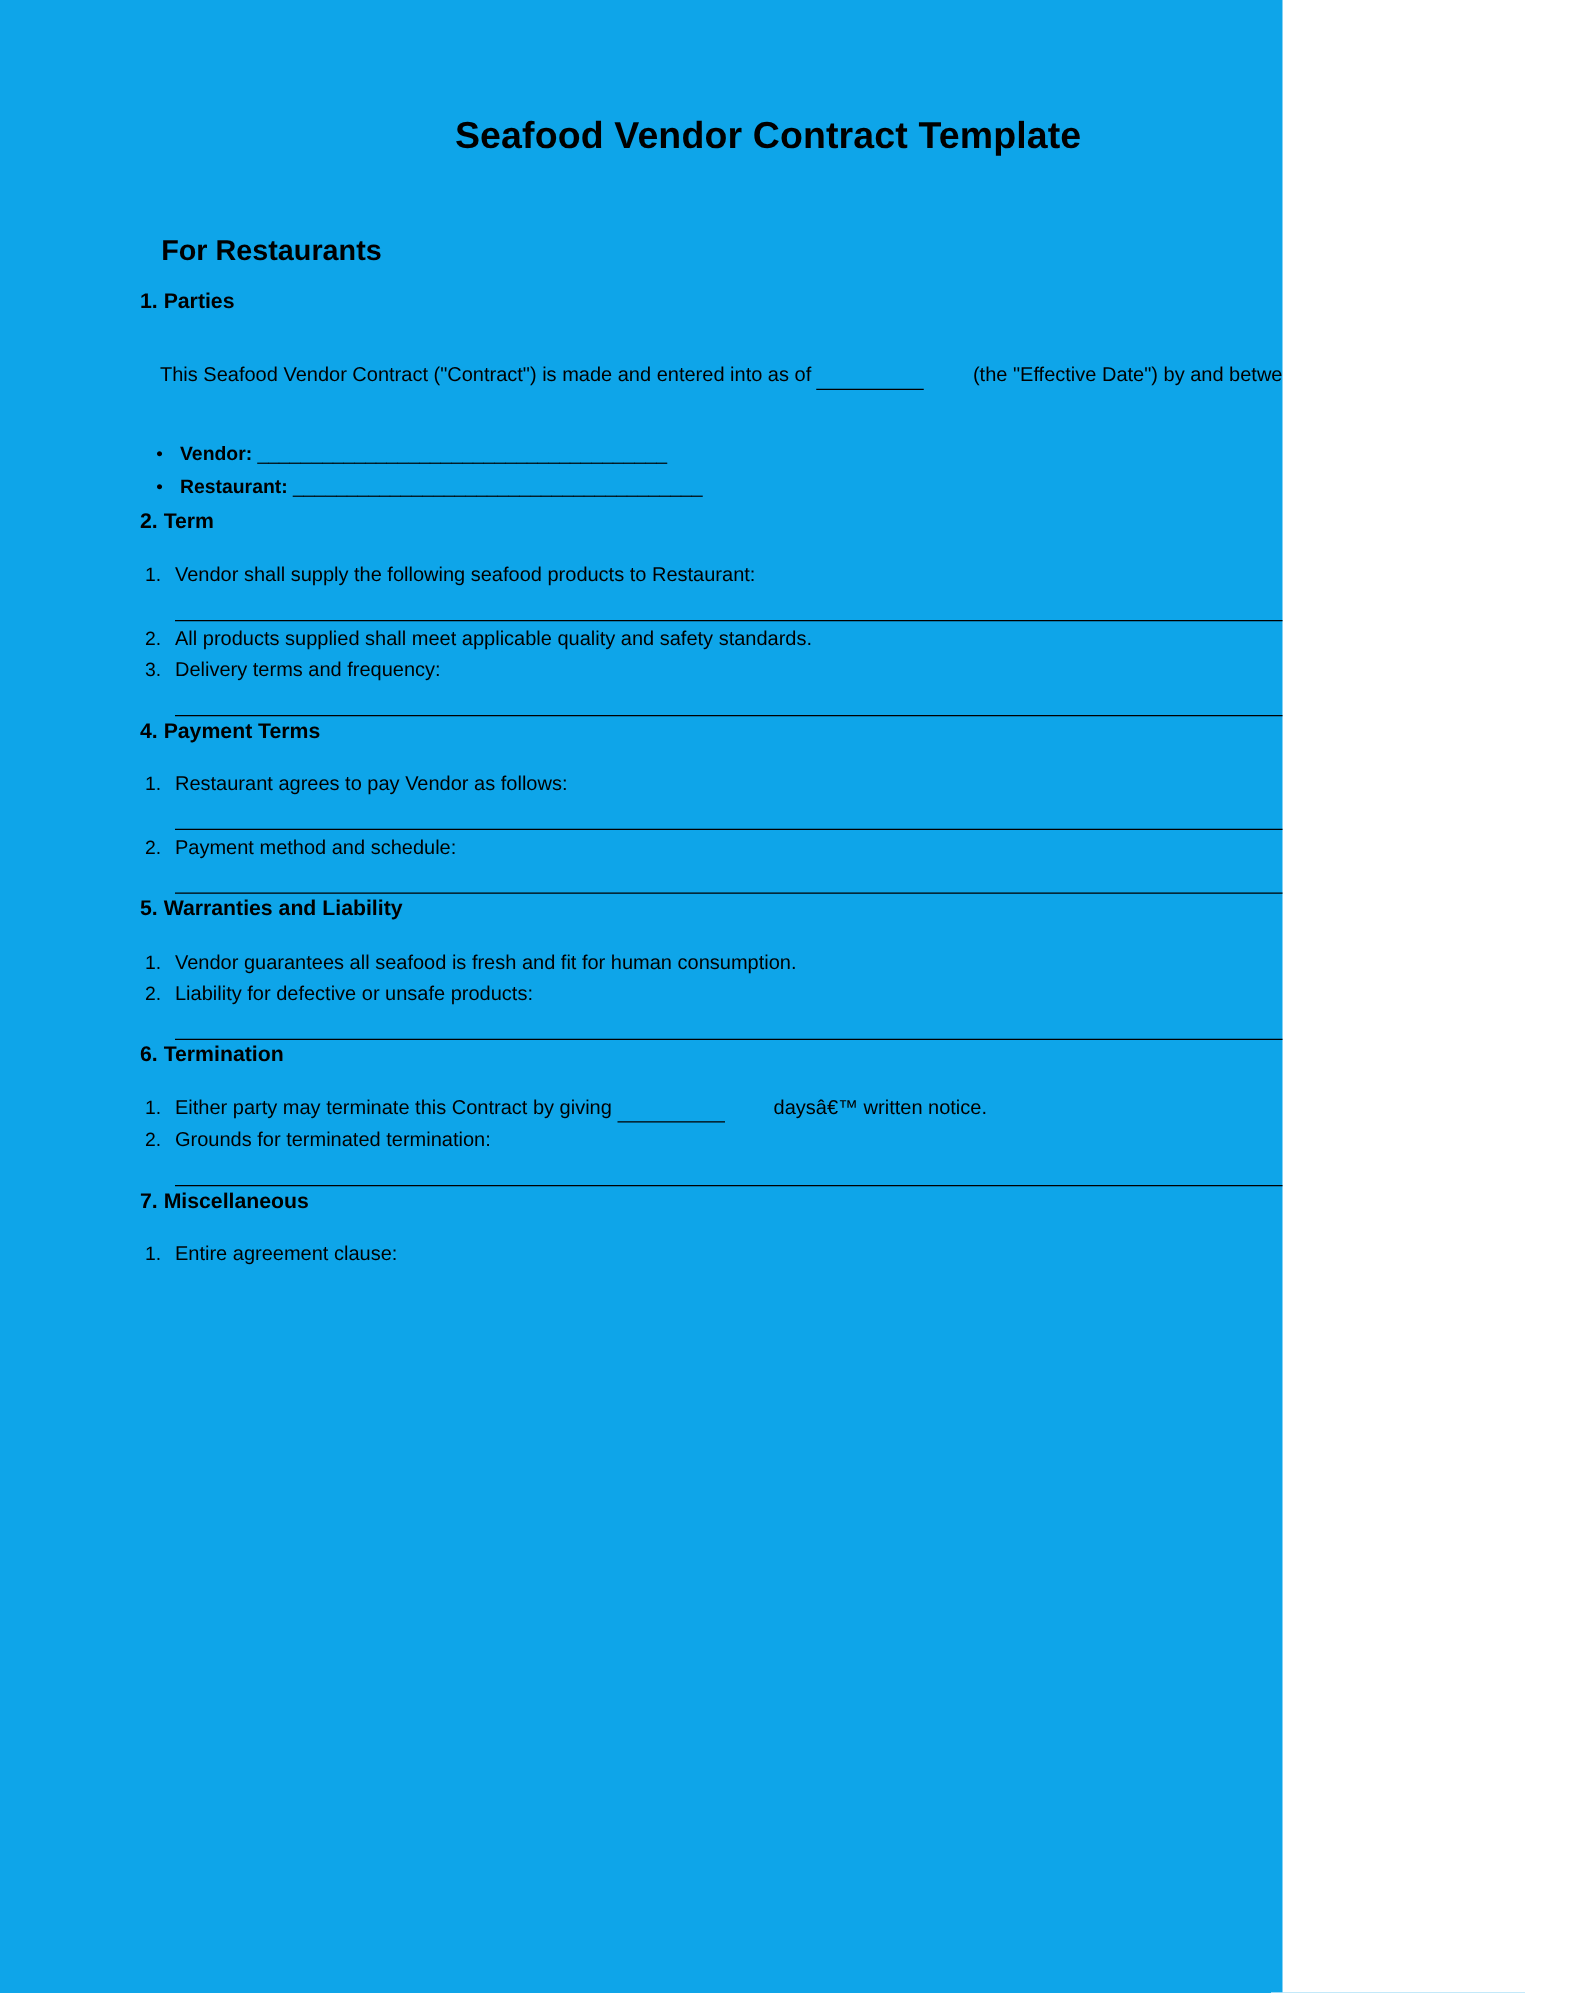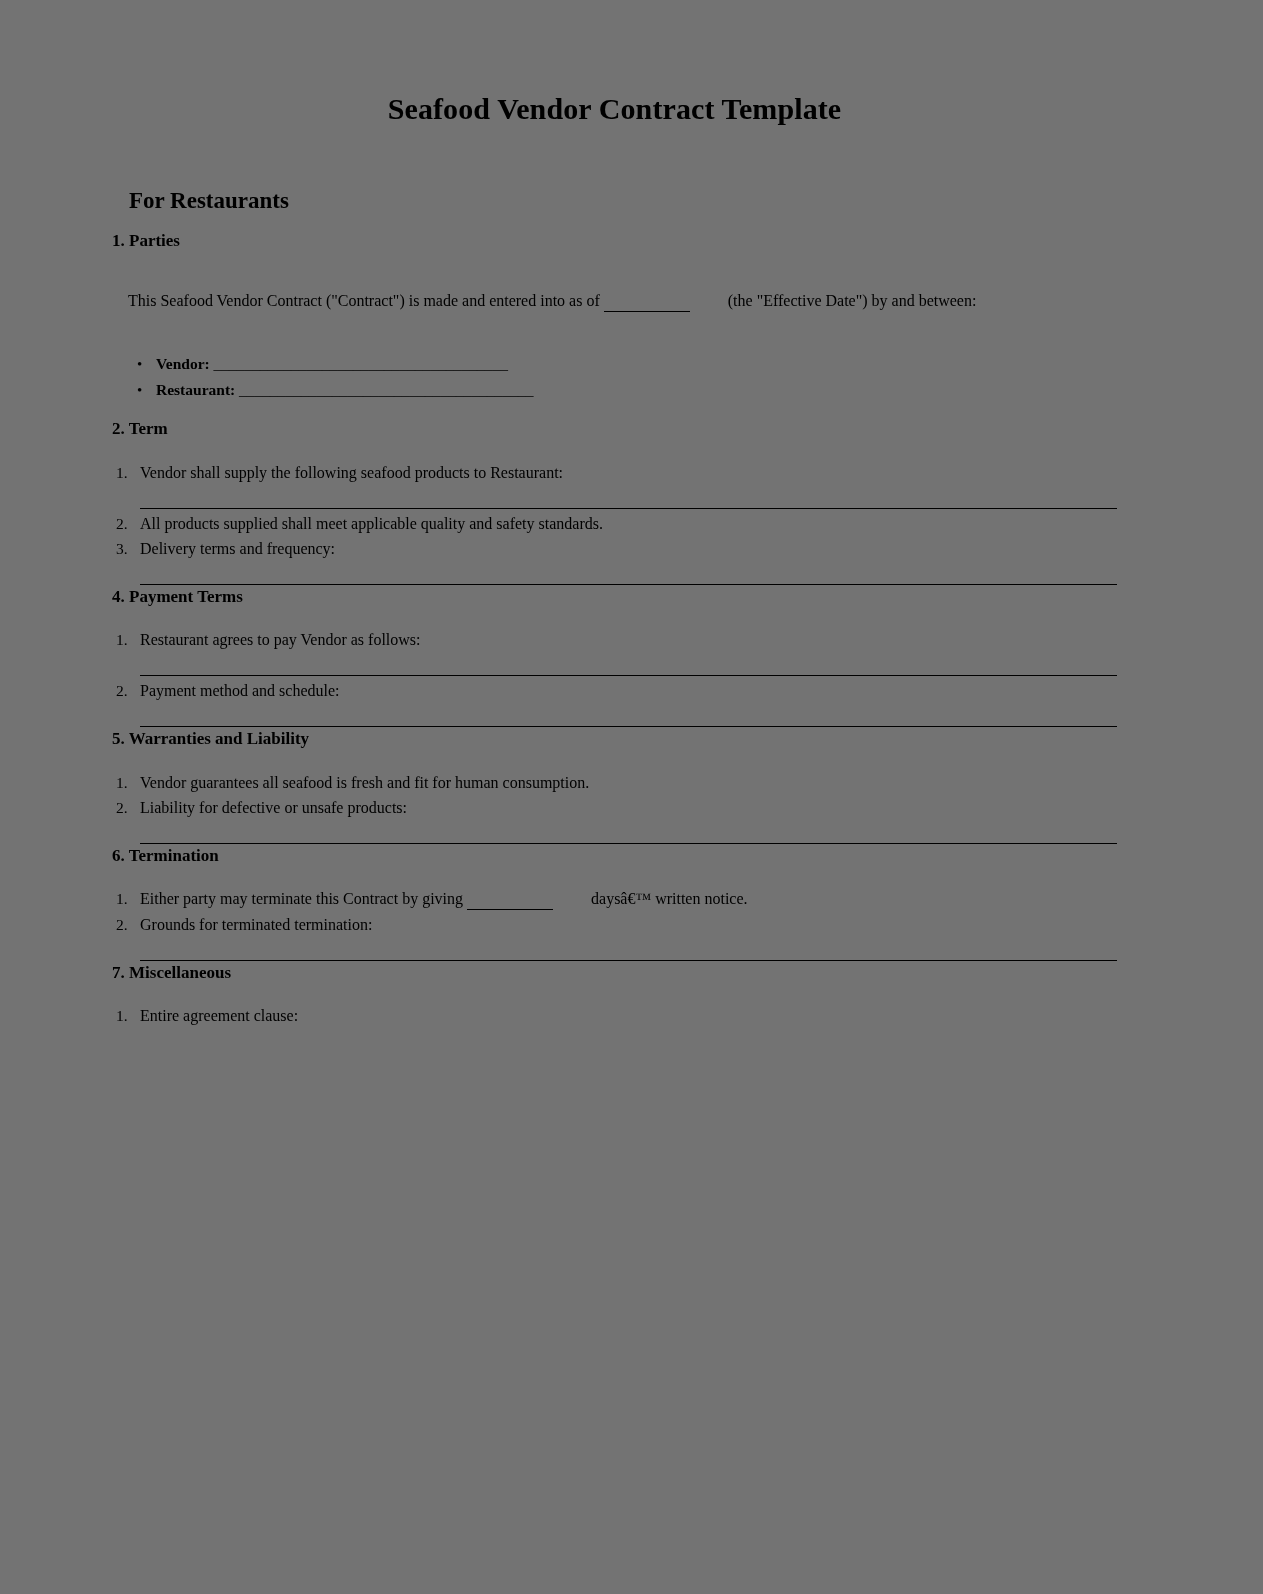--- a/index.html
+++ b/index.html
@@ -8,26 +8,25 @@
     padding: 0;
     background: #ffffff;
   }
   body {
     font-family: "Liberation Sans", "DejaVu Sans", sans-serif;
     color: #000000;
     -webkit-font-smoothing: antialiased;
   }
   .page {
     position: relative;
-    width: 1263px;
+    width: 1026px;
     height: 1594px;
-    background: #737373;
+    background: #0ea5e9;
     box-sizing: border-box;
     overflow: hidden;
-    font-family: Liberation Serif, serif;
   }
   .content {
     position: absolute;
     left: 112px;
     top: 0;
     width: 1005px;
   }
 
   
   .doc-title {
@@ -82,21 +81,21 @@
   .rule {
     border-bottom: 1.6px solid #000;
     height: 0;
     margin-top: 23px;
     margin-bottom: 2px;
   }
 
   
   ul.bullets {
     list-style: none;
-    margin: 16px;
+    margin: 4px;
     padding: 0;
     padding-top: 21px;
   }
   ul.bullets > li {
     font-size: 15.5px;
     line-height: 26px;
     position: relative;
     padding-left: 28px;
     color: #000;
   }

